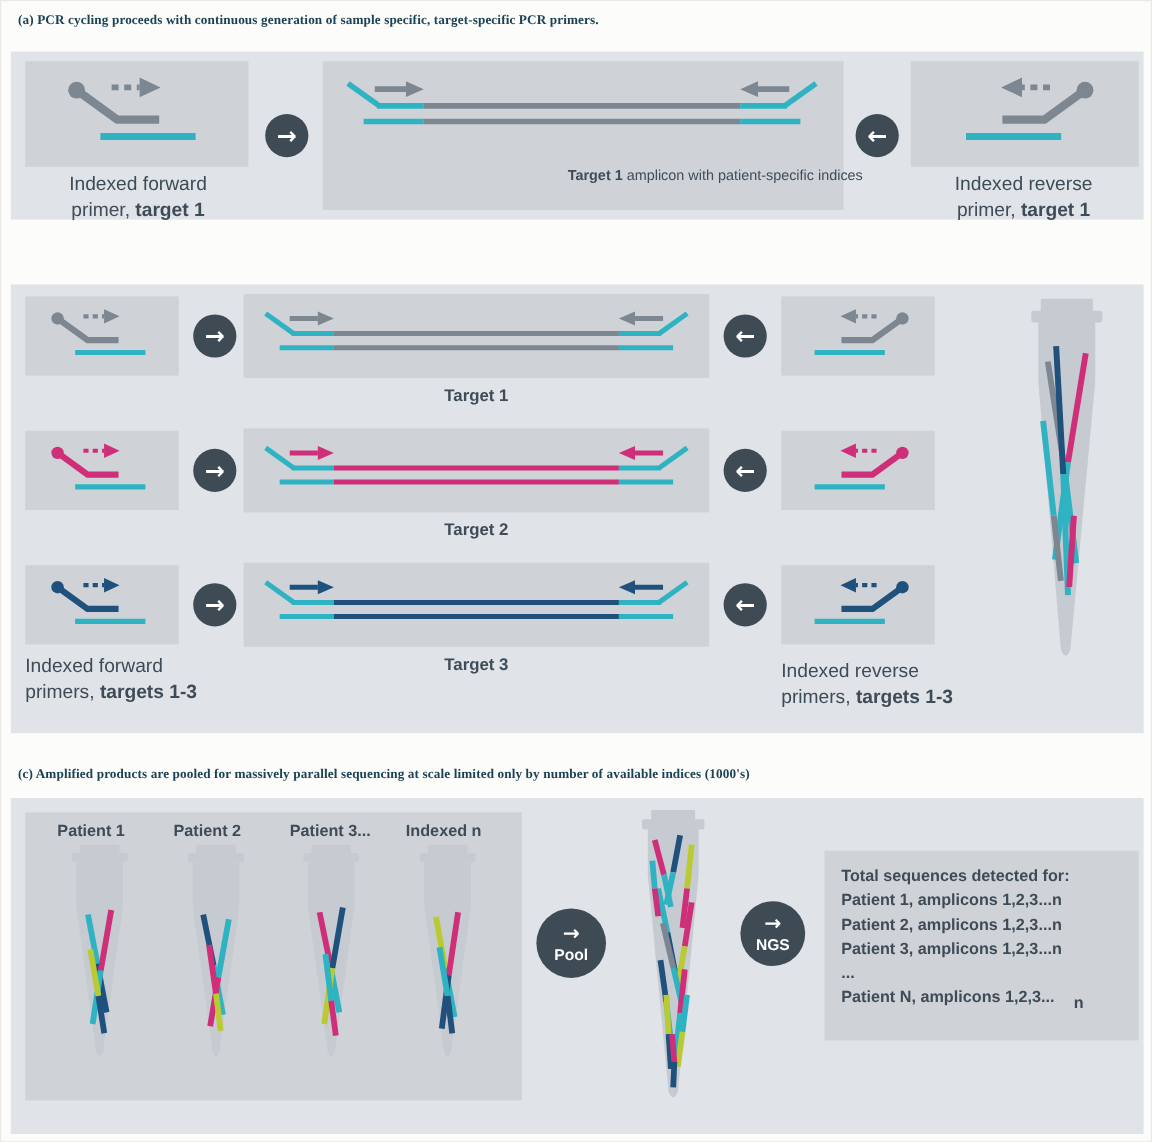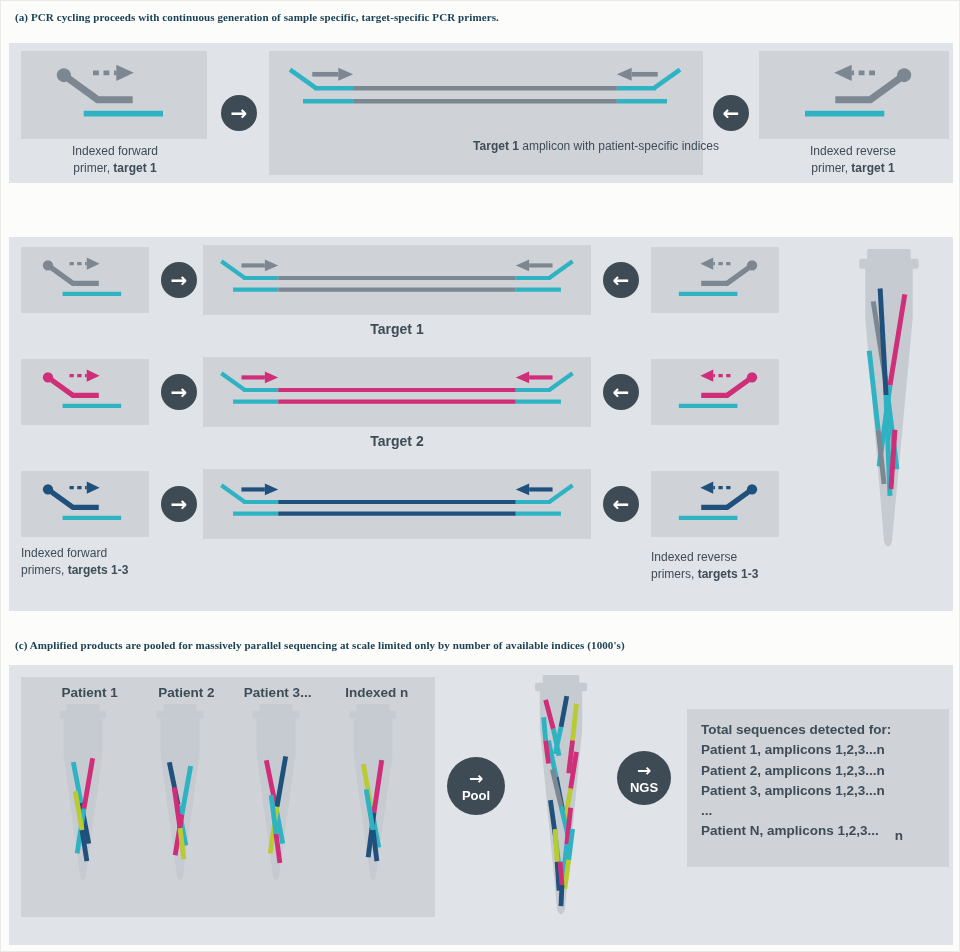--- a/index.html
+++ b/index.html
@@ -7,42 +7,42 @@
     --gray:#7d8791; --circle:#3e4a54; --band:#e0e3e7; --box:#cfd3d8;
     --tube:#c6cbd1; --heading:#1b4254; --text:#3e4c58;
   }
   *{margin:0;padding:0;box-sizing:border-box}
   body{width:960px;height:952px;font-family:"Liberation Sans",sans-serif;background:#fff}
   .page{position:relative;width:960px;height:952px;background:#fcfcfb;overflow:hidden;border:1px solid #e9e9e7}
   .heading{position:absolute;left:14px;width:934px;font-family:"Liberation Serif",serif;font-weight:700;font-size:11px;color:var(--heading);letter-spacing:.1px}
   .band{position:absolute;left:8px;width:944px;background:var(--band)}
   .box{position:absolute;background:var(--box);display:flex;align-items:center;justify-content:center}
   .t1{color:var(--gray)} .t2{color:var(--magenta)} .t3{color:var(--navy)}
-  .label{position:absolute;font-size:12px;color:var(--text);text-align:center;line-height:1.4}
+  .label{position:absolute;font-size:16px;color:var(--text);text-align:center;line-height:1.4}
   .label.left{text-align:left}
   .label b{font-weight:700}
   .circle{position:absolute;width:36px;height:36px;border-radius:50%;background:var(--circle);color:#fff;
           display:flex;align-items:center;justify-content:center;font-family:"DejaVu Sans",sans-serif;
           font-size:20px;font-weight:700;line-height:1}
   .midbox{position:absolute;background:var(--box)}
   .amp-svg{position:absolute;left:10px}
   .amp-label{position:absolute;left:16px;width:100%;text-align:right;font-size:12px;color:var(--text)}
   .target-label{position:absolute;text-align:center;font-size:14px;font-weight:700;color:var(--text)}
   .cyst{stroke:var(--cyan);stroke-width:5;fill:none}
   .strand{stroke-width:5;fill:none;stroke-linecap:butt}
   .sc{stroke:var(--cyan)} .sm{stroke:var(--magenta)} .sn{stroke:var(--navy)} .sl{stroke:var(--lime)} .sg{stroke:var(--gray)}
   .tubefill{fill:var(--tube)}
   .tube-abs{position:absolute}
   .big-circle{position:absolute;border-radius:50%;background:var(--circle);color:#fff;display:flex;
               flex-direction:column;align-items:center;justify-content:center;gap:1px}
   .bc-arrow{font-family:"DejaVu Sans",sans-serif;font-size:17px;font-weight:700;line-height:1}
   .bc-text{font-size:13px;font-weight:700}
   .patients-box{position:absolute;left:12px;top:12px;width:414px;height:240px;background:var(--box);
                 display:flex;justify-content:space-evenly;align-items:flex-start;padding-top:8px}
-  .patient-col{display:flex;flex-direction:column;align-items:flex-end}
+  .patient-col{display:flex;flex-direction:column;align-items:flex-start}
   .patient-label{font-size:13.5px;font-weight:700;color:var(--text);margin-bottom:2px}
   .results-box{position:absolute;left:678px;top:44px;width:262px;height:158px;background:var(--box);
                padding:11px 14px;font-size:13.5px;font-weight:700;color:var(--text);line-height:1.5}
   .res-sub{display:inline-block;margin-left:16px;transform:translateY(5px)}
 </style>
 </head>
 <body>
 
 <div class="page">
 
@@ -221,20 +221,21 @@
         <path class="cyst" d="M10 5 L38 25"></path>
           <path class="cyst" d="M36 25 H78"></path>
         <path d="M78 25 H362" stroke="currentColor" stroke-width="5" fill="none"></path>
         <path class="cyst" d="M362 25 H404"></path>
           <path class="cyst" d="M402 25 L430 5"></path>
         <path class="cyst" d="M24 39 H78"></path>
         <path d="M78 39 H362" stroke="currentColor" stroke-width="5" fill="none"></path>
         <path class="cyst" d="M362 39 H416"></path>
       </svg>
     </div>
+    <div class="target-label" style="left:194px;top:308px;width:388px">Target 3</div>
     <div class="circle" style="left:594px;top:249px">
         <span>←</span>
       </div>
     <div class="box t3" style="left:642px;top:234px;width:128px;height:66px">
       <svg viewBox="0 0 120 72" width="104" height="62">
         <g transform="translate(120,0) scale(-1,1)">
           <circle cx="17" cy="19" r="6" fill="currentColor"></circle>
           <path d="M17 19 L46 40 L76 40" stroke="currentColor" stroke-width="6" fill="none"></path>
           <path d="M42 17 H62" stroke="currentColor" stroke-width="4" stroke-dasharray="5 4" fill="none"></path>
           <path d="M62 10 L77 17 L62 24 Z" fill="currentColor"></path>

